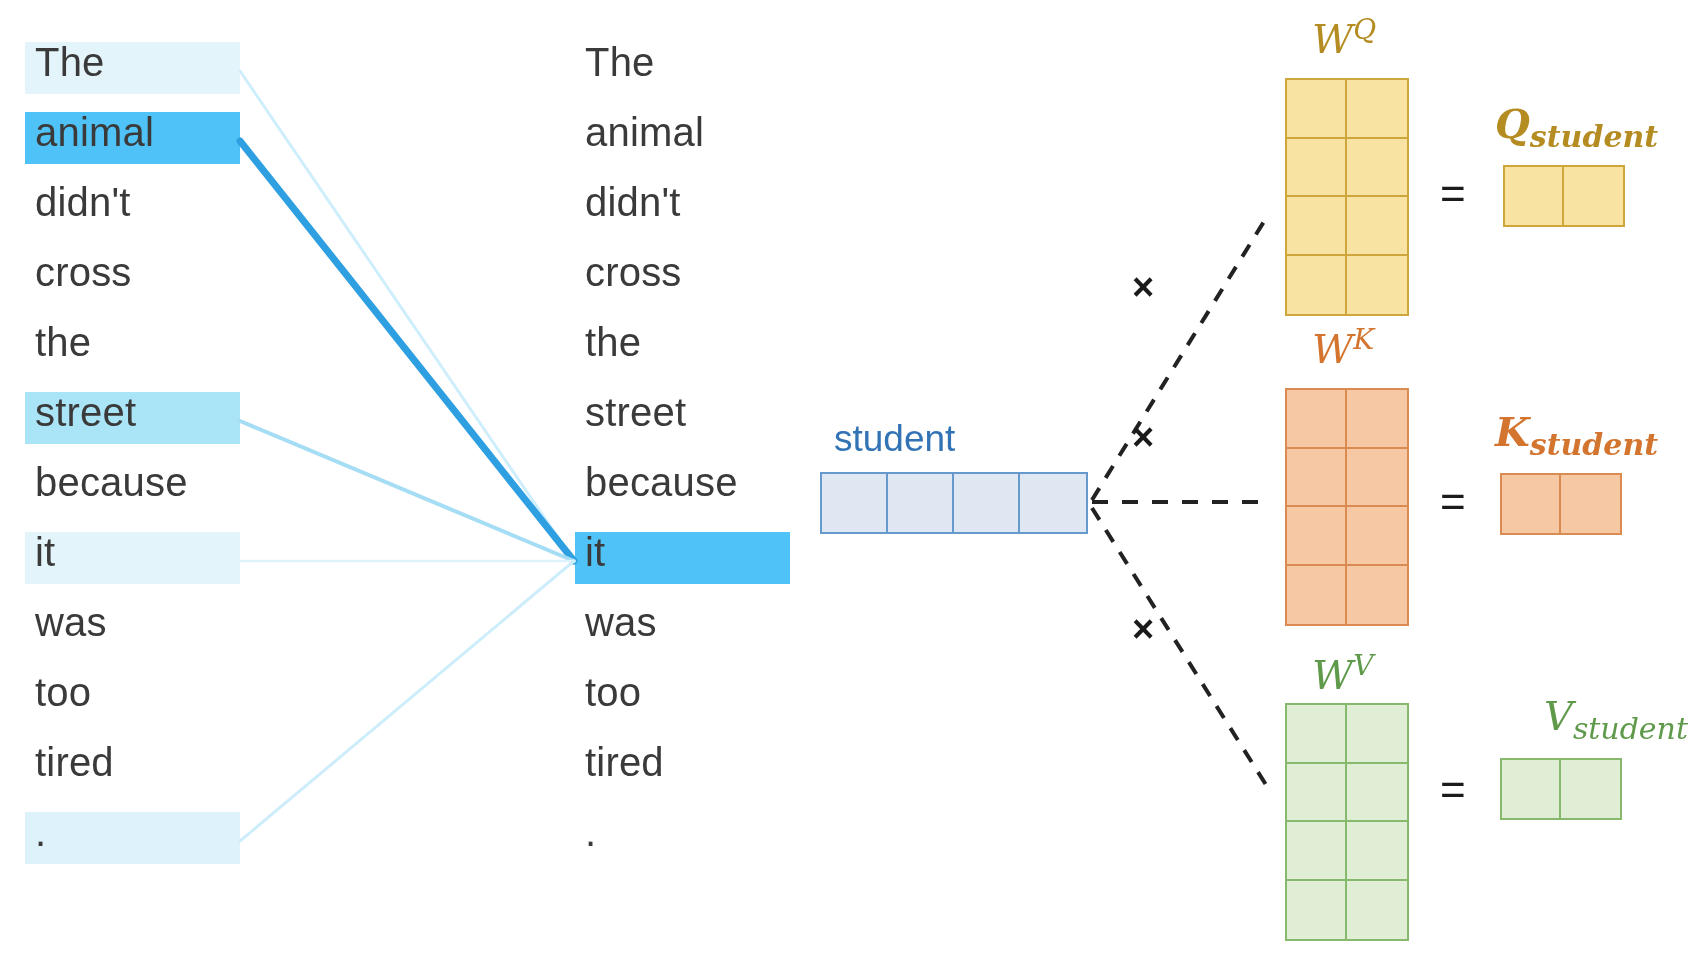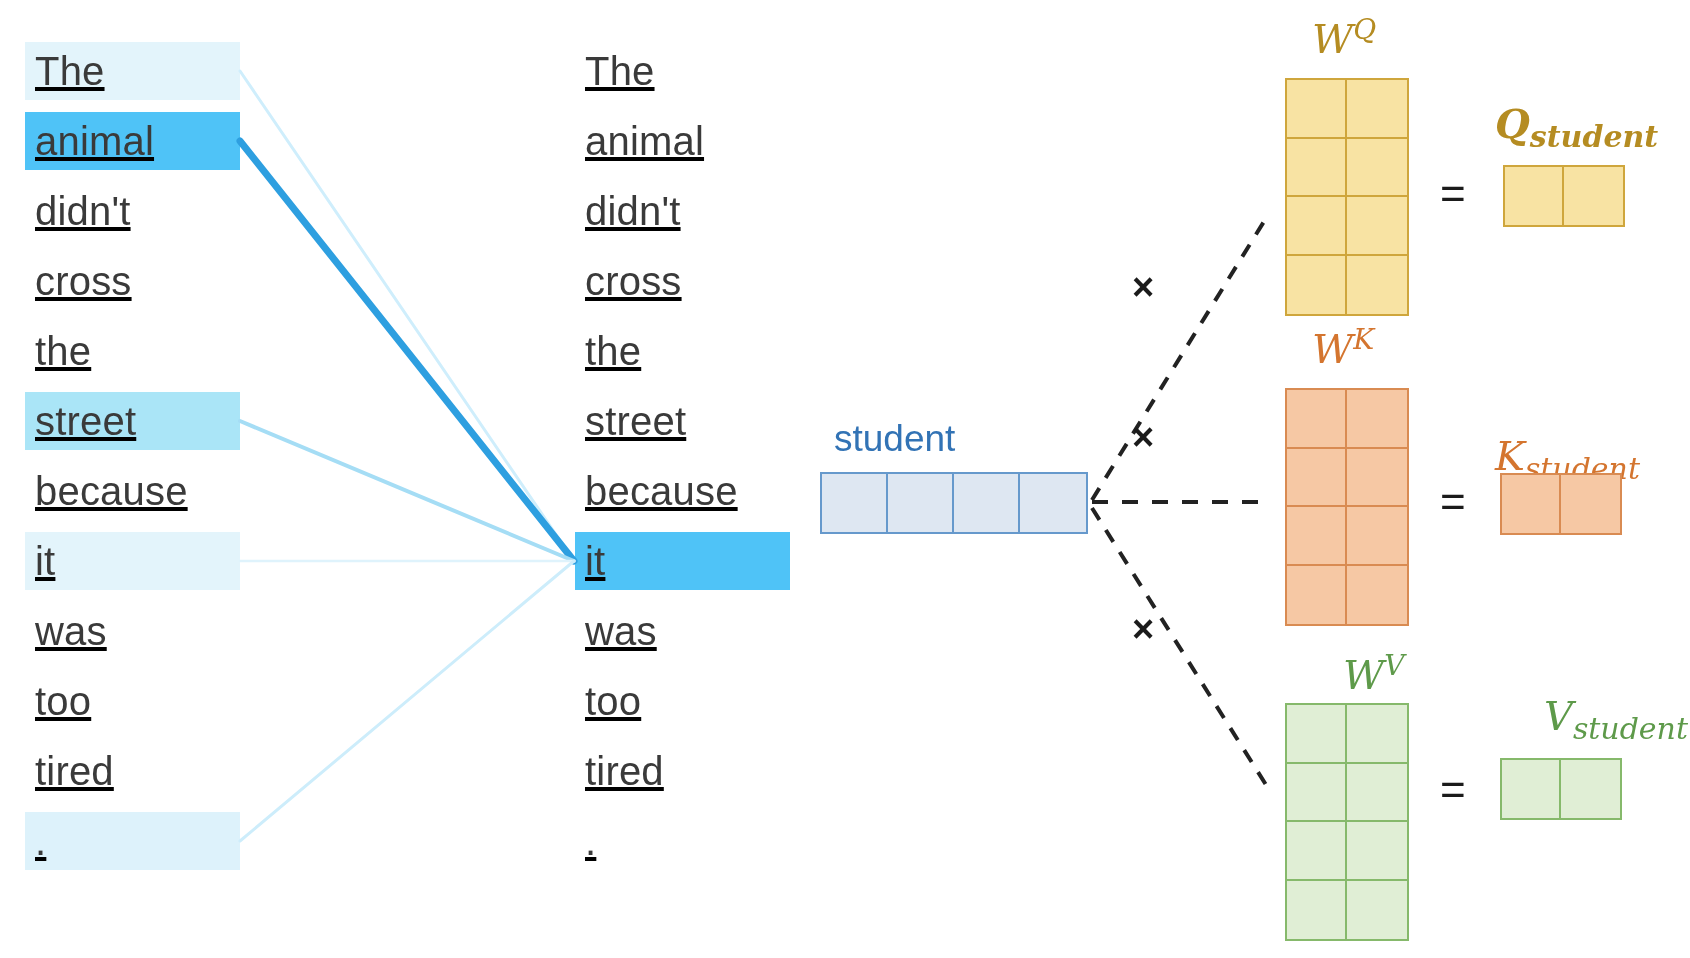--- a/index.html
+++ b/index.html
@@ -19,25 +19,24 @@
   }
   
   .word-col {
     position: absolute;
     top: 0;
     width: 300px;
     height: 958px;
   }
   .word-row {
     position: absolute;
-    height: 58px;
+    height: 52px;
     display: flex;
-    align-items: center;
-    box-sizing: border-box;
-    text-decoration: underline;
+    align-items: flex-start;
+    box-sizing: border-box;
   }
   .word-row .wtext {
     font-size: 40px;
     color: #3a3a3a;
     line-height: 1;
     letter-spacing: 0.2px;
     white-space: nowrap;
   }
   .col-left .word-row { left: 25px; width: 215px; padding-left: 10px; }
   .col-right .word-row { left: 575px; width: 215px; padding-left: 10px; }
@@ -303,32 +302,32 @@
         <div class="mcell"></div>
         <div class="mcell lastcol"></div>
         <div class="mcell"></div>
         <div class="mcell lastcol"></div>
         <div class="mcell lastrow"></div>
         <div class="mcell lastcol lastrow"></div>
       </div>
 
     <div class="eqsign" style="left:1440px; top:480px;">=</div>
 
-    <div class="wlabel" style="left:1495px; top:436px;">
+    <div class="wlabel" style="left:1495px; top:412px;font-weight:bold;">
       <span>K</span><span class="sub">student</span>
     </div>
     <div class="matrix" id="mat-k" style="left:1500px; top:473px; width:122px; height:62px;
                 grid-template-columns:repeat(2,1fr); grid-template-rows:repeat(1,1fr);">
         <div class="mcell lastrow"></div>
         <div class="mcell lastcol lastrow"></div>
       </div>
   </div>
 
   <div class="wblock theme-v">
-    <div class="wlabel" style="left:1343px; top:652px;">
+    <div class="wlabel" style="left:1312px; top:652px;">
       <span>W</span><span class="sup">V</span>
     </div>
     <div class="matrix" id="mat-wv" style="left:1285px; top:703px; width:124px; height:238px;
                 grid-template-columns:repeat(2,1fr); grid-template-rows:repeat(4,1fr);">
         <div class="mcell"></div>
         <div class="mcell lastcol"></div>
         <div class="mcell"></div>
         <div class="mcell lastcol"></div>
         <div class="mcell"></div>
         <div class="mcell lastcol"></div>

